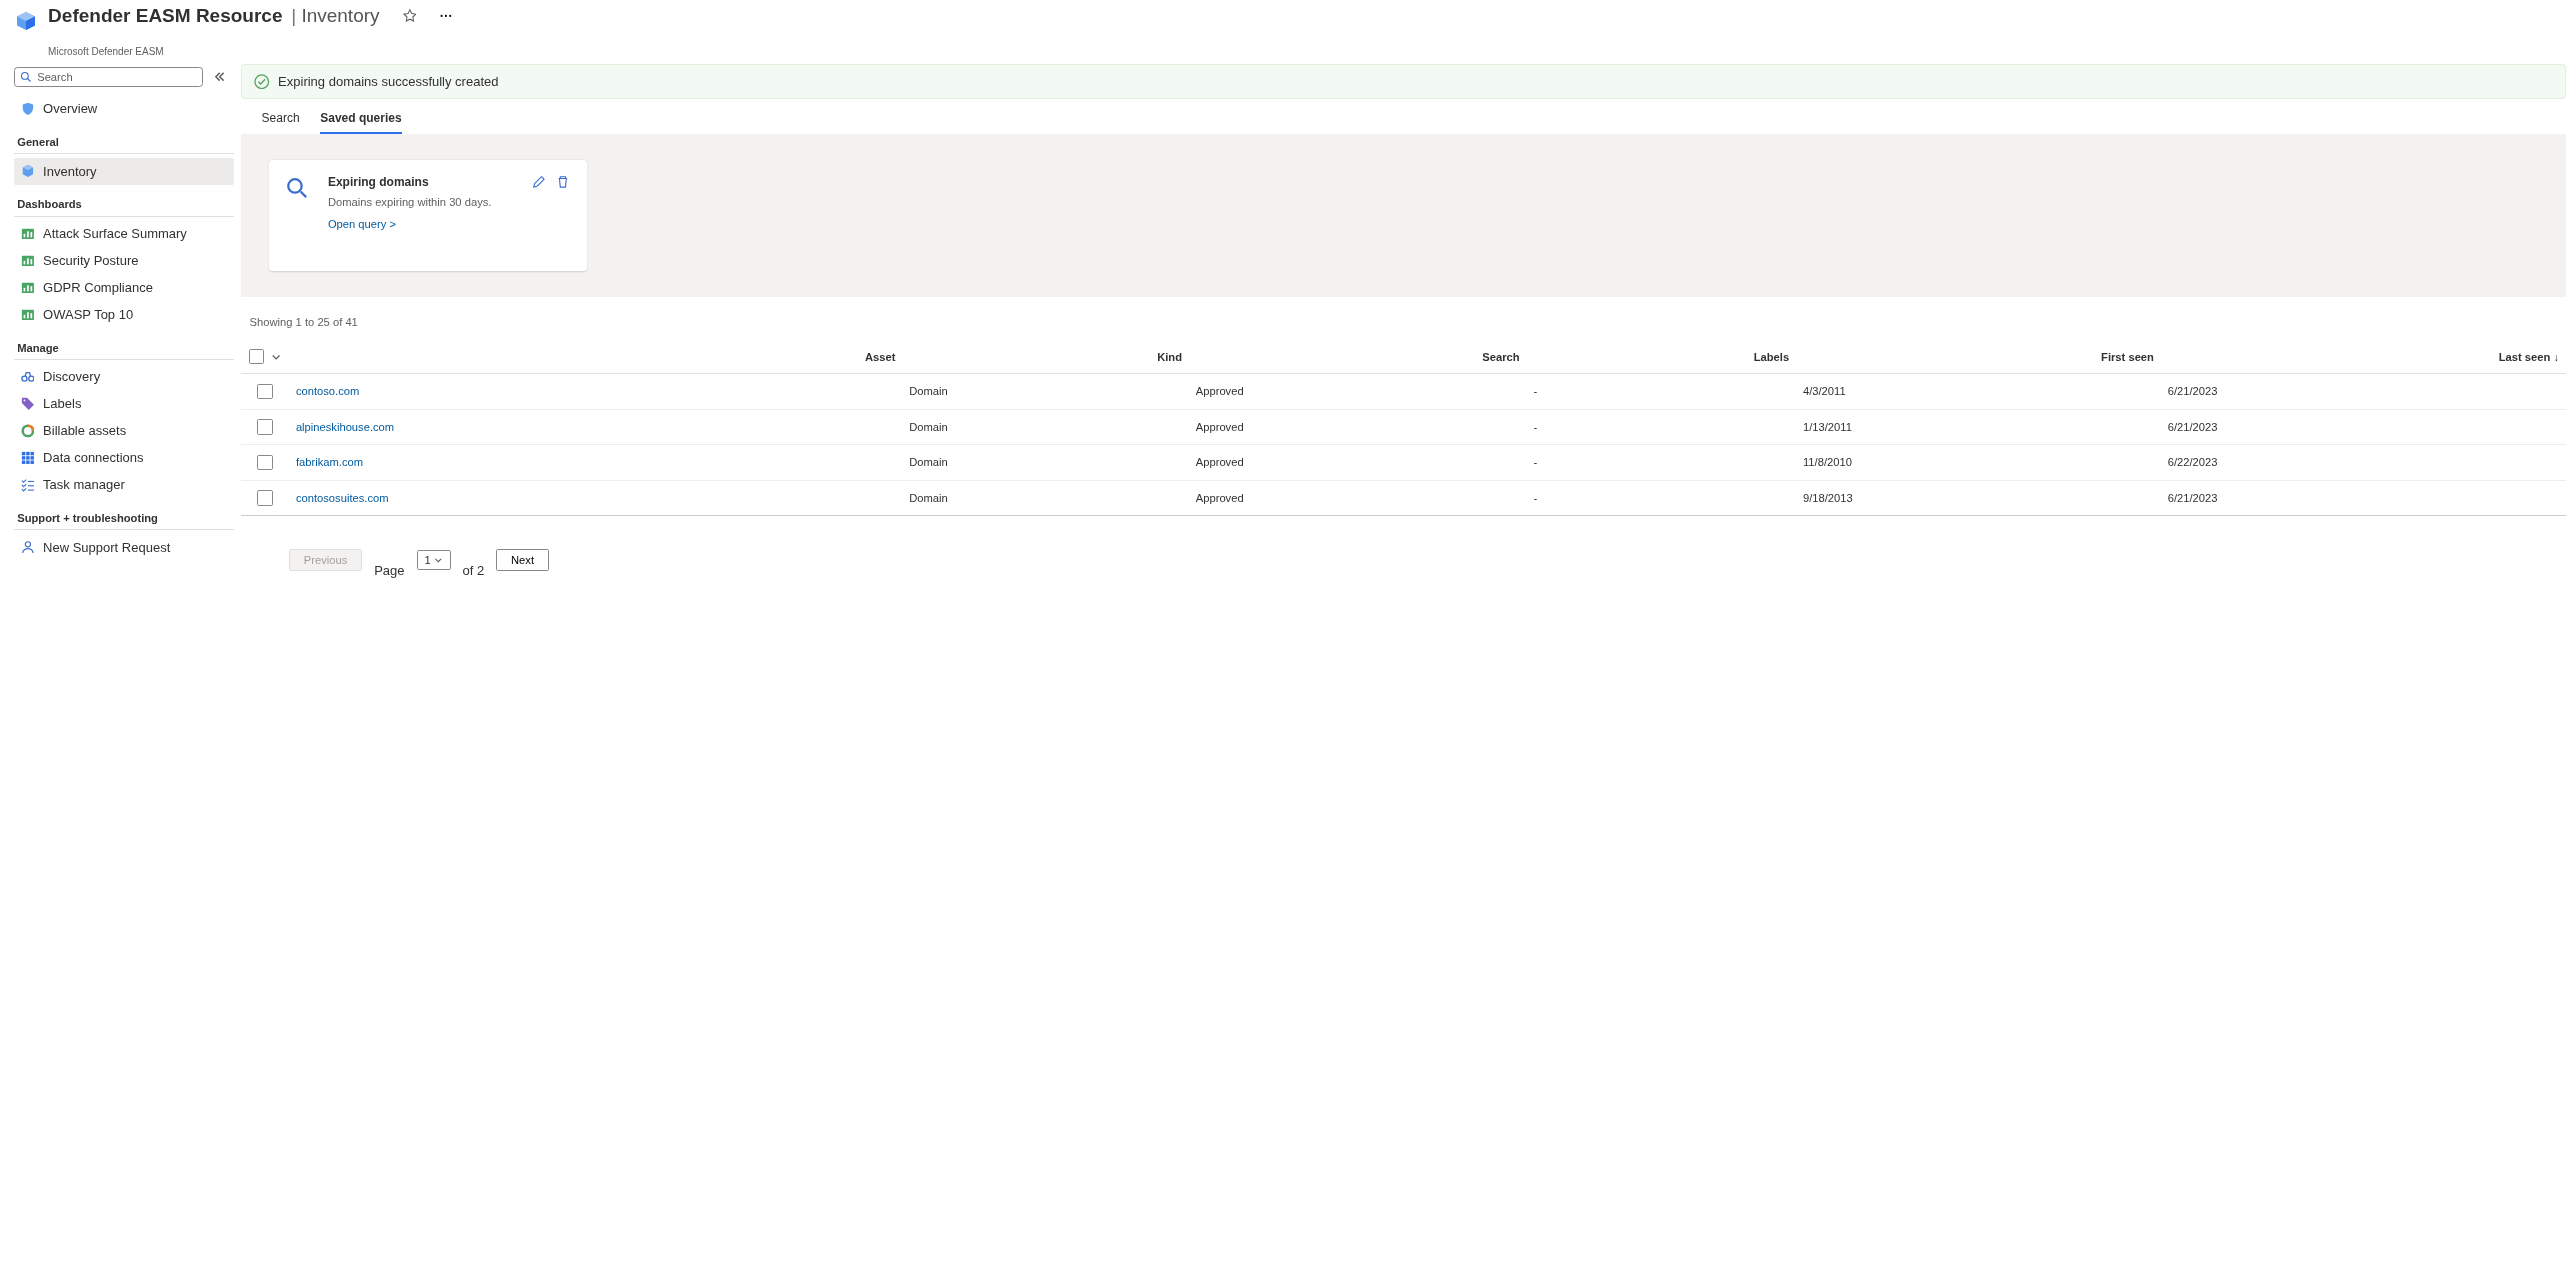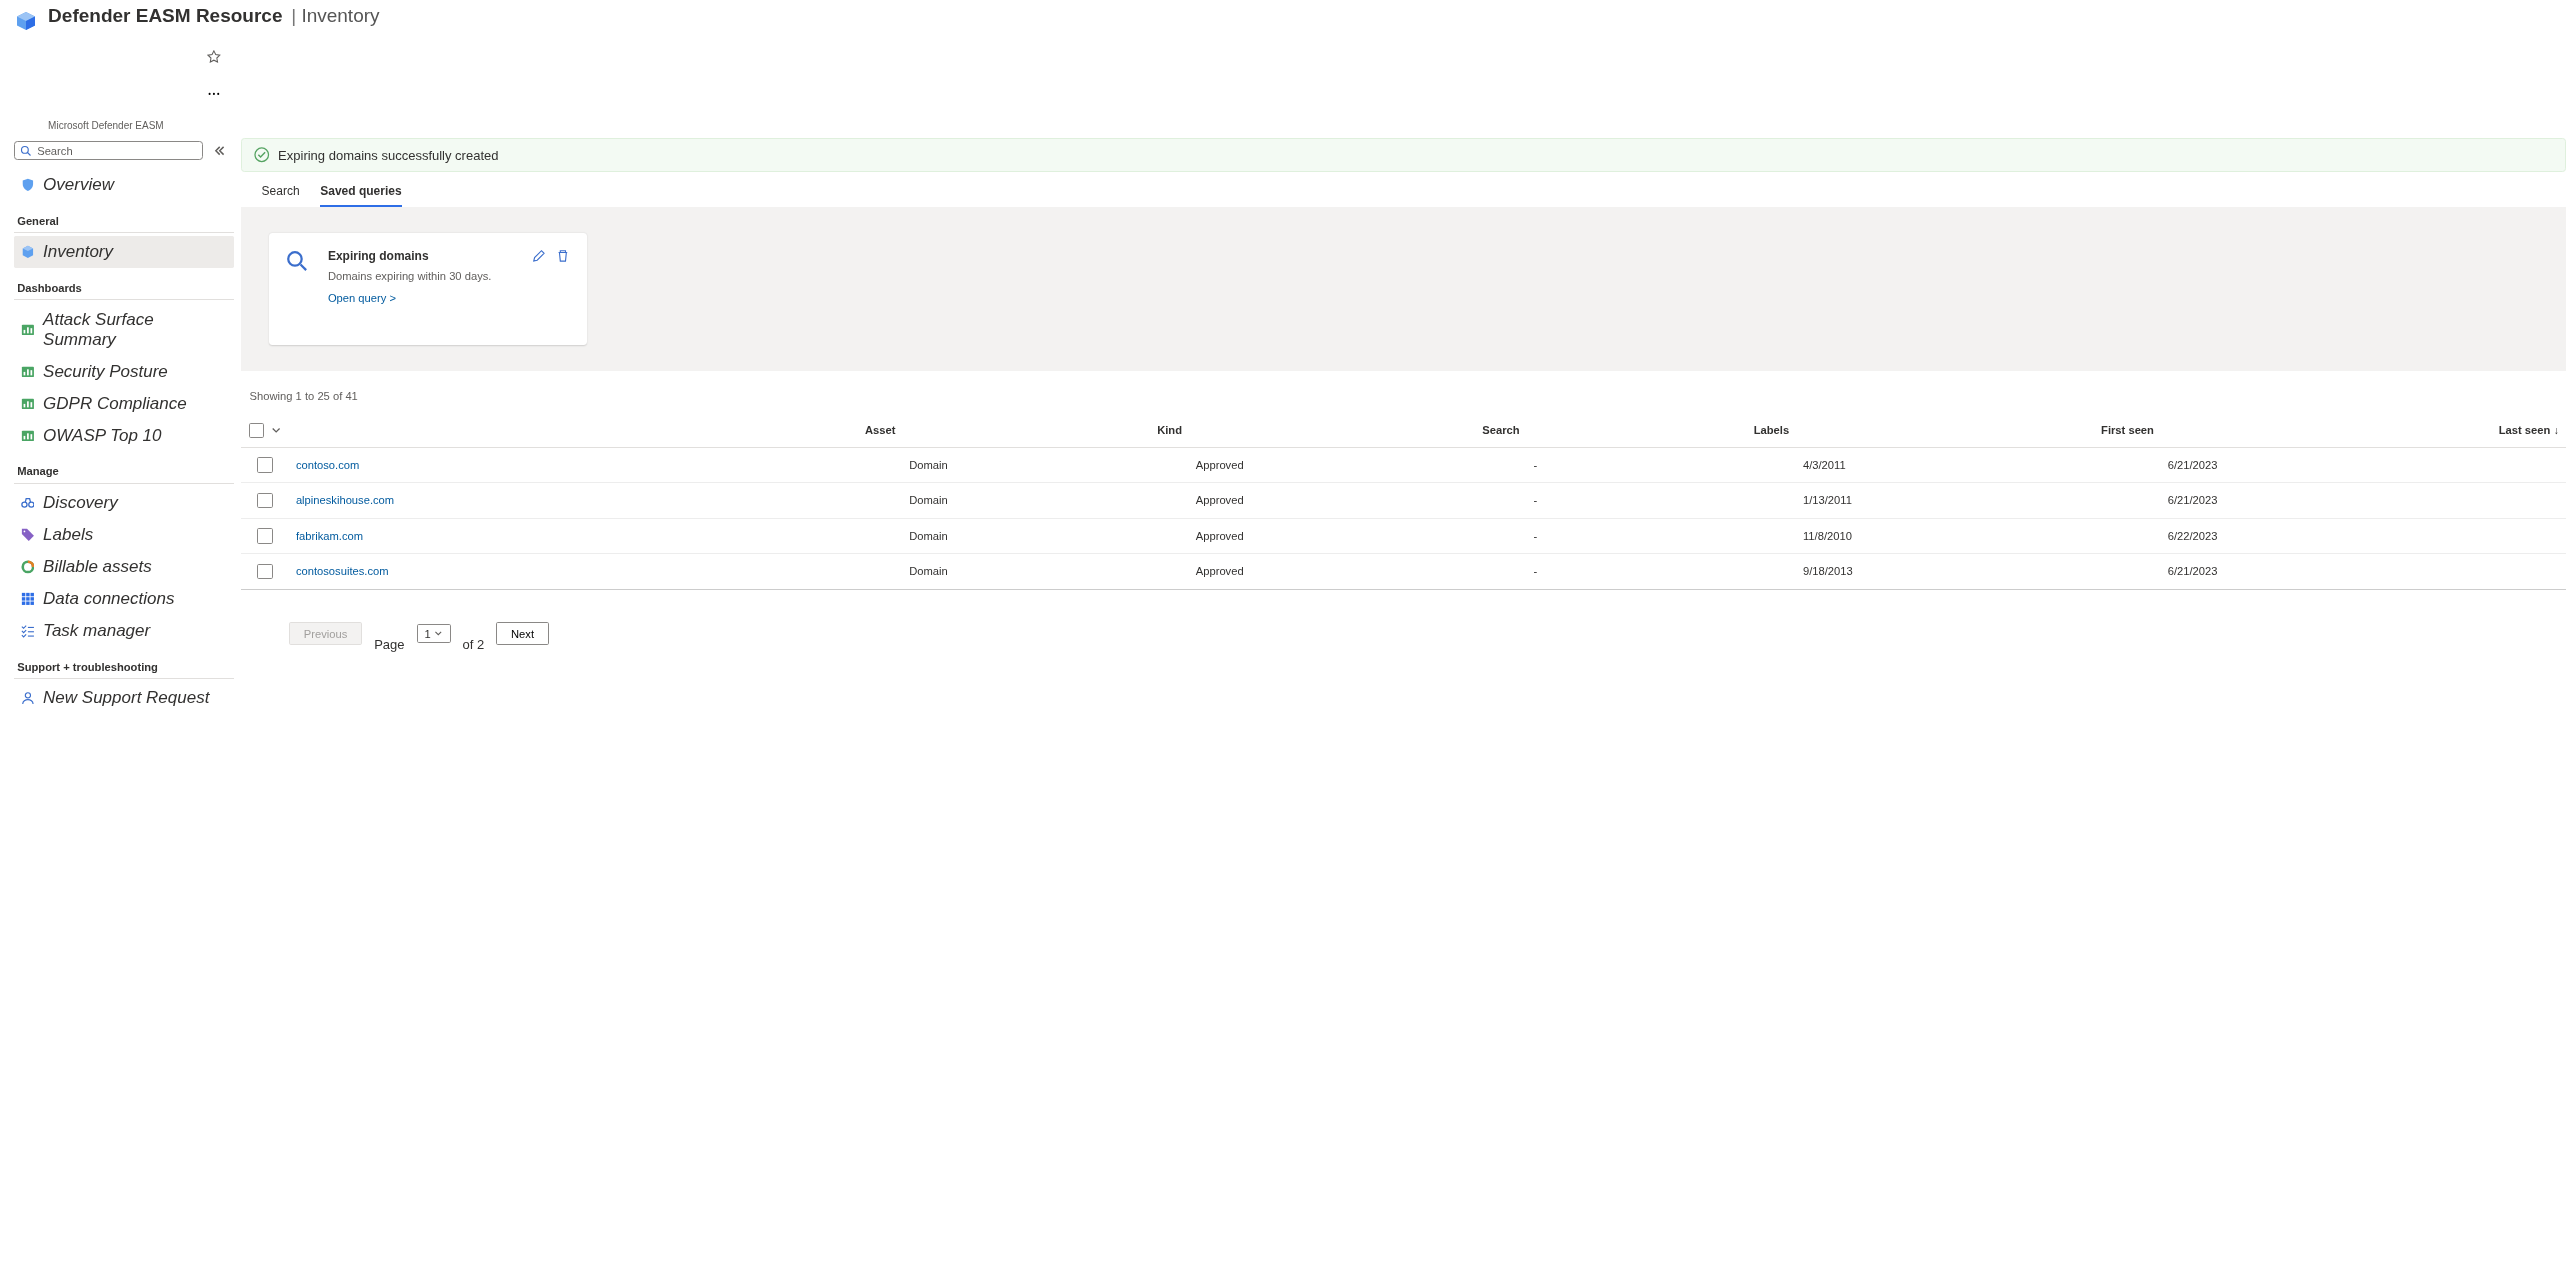--- a/index.html
+++ b/index.html
@@ -4,37 +4,37 @@
 <style>
 * { box-sizing: border-box; margin: 0; padding: 0; font-family: "Segoe UI", Arial, sans-serif; }
 body { background: #fff; color: #323130; font-size: 11.2px; }
 
 .wrapper { display: flex; flex-direction: column; width: 100%; }
 
 
 .header { display: flex; align-items: flex-start; padding: 5.2px 13.8px 6.9px 13.8px; gap: 10.3px; }
 .header .resource-icon { width: 24px; height: 24px; margin-top: 3.4px; }
 .header .title-block { display: flex; flex-direction: column; }
-.header .title-row { display: flex; align-items: center; gap: 23px; flex-direction: column; }
+.header .title-row { display: flex; align-items: center; gap: 23px; }
 .header h1 { font-size: 19px; font-weight: 600; color: #323130; }
 .header .pipe { font-size: 19px; font-weight: 400; color: #767676; margin-left: 3.4px; }
 .header .section { font-size: 19px; font-weight: 400; color: #555; }
 .header .subtitle { font-size: 10px; color: #605E5C; margin-top: 19px; }
 .header .star-icon, .header .more-icon { width: 13.8px; height: 13.8px; color: #605E5C; cursor: pointer; }
 
 .body-row { display: flex; }
 
 
 .sidebar { width: 241px; flex-shrink: 0; padding: 3.4px 6.9px 17px 13.8px; }
 .search-row { display: flex; align-items: center; gap: 8.6px; margin-bottom: 8.6px; }
 .search-box { display: flex; align-items: center; gap: 5.2px; border: 0.9px solid #8A8886; border-radius: 3.4px; padding: 2.6px 5.2px; width: 189px; background: #fff; }
 .search-box input { border: none; outline: none; flex: 1; font-size: 11.2px; color: #605E5C; }
 .collapse-btn { width: 15.5px; height: 15.5px; color: #605E5C; cursor: pointer; }
 
-.nav-item { display: flex; align-items: center; gap: 8.6px; padding: 6px 6.9px; border-radius: 1.7px; cursor: pointer; color: #323130; font-size: 17px; font-style: italic; }
+.nav-item { display: flex; align-items: center; gap: 8.6px; padding: 6px 6.9px; border-radius: 1.7px; cursor: pointer; color: #323130; font-size: 13px; }
 .nav-item .nav-icon { width: 13.8px; height: 13.8px; flex-shrink: 0; }
 .nav-item.active { background: #EDEBE9; font-weight: 400; }
 .nav-section { font-weight: 600; font-size: 11.2px; padding: 8.6px 6.9px 5.2px 3.4px; border-bottom: 0.9px solid #E1DFDD; margin-bottom: 3.4px; margin-top: 5.2px; }
 
 
 .main { flex: 1; padding: 0px 10.3px 26px 0px; }
 
 .banner { display: flex; align-items: center; gap: 8.6px; background: #F3FAF3; border: 0.9px solid #DFF0DD; border-radius: 3.4px; padding: 8.6px 12px; margin: 0 0 0 0; }
 .banner .success-icon { width: 15.5px; height: 15.5px; color: #55A362; }
 .banner-text { font-size: 13px; color: #323130; }

